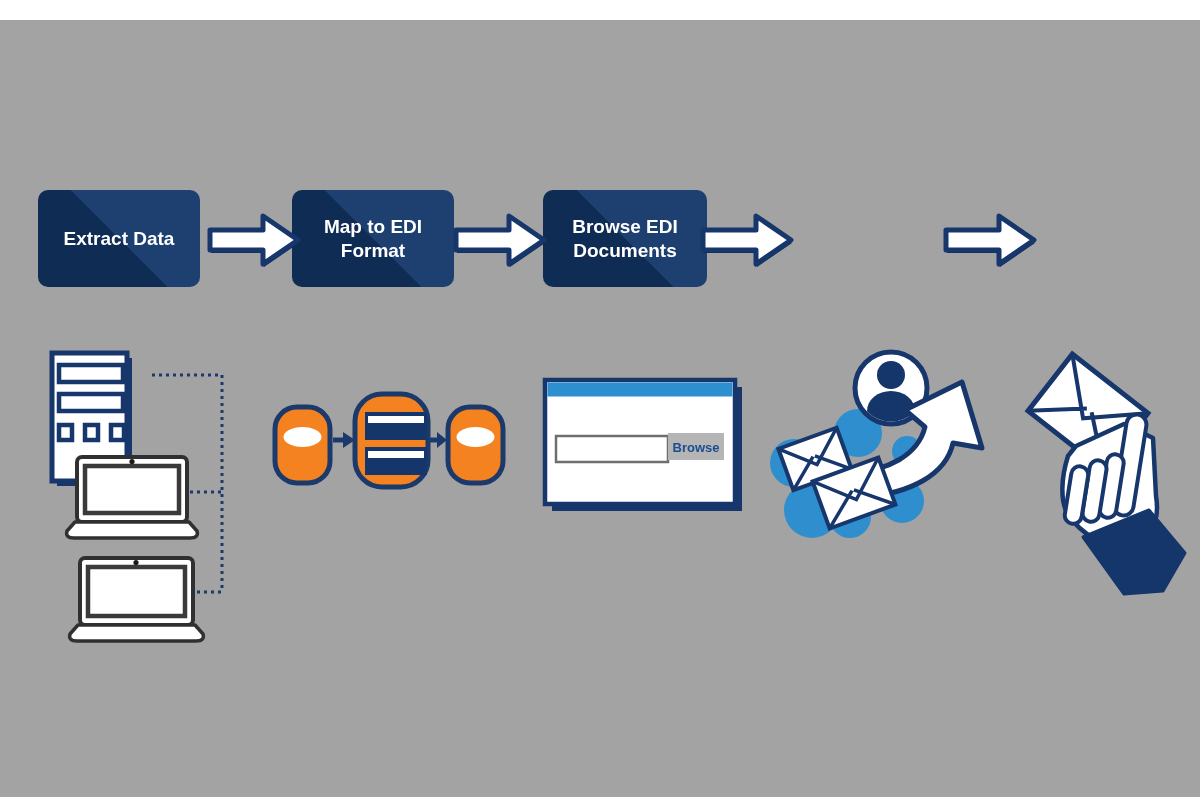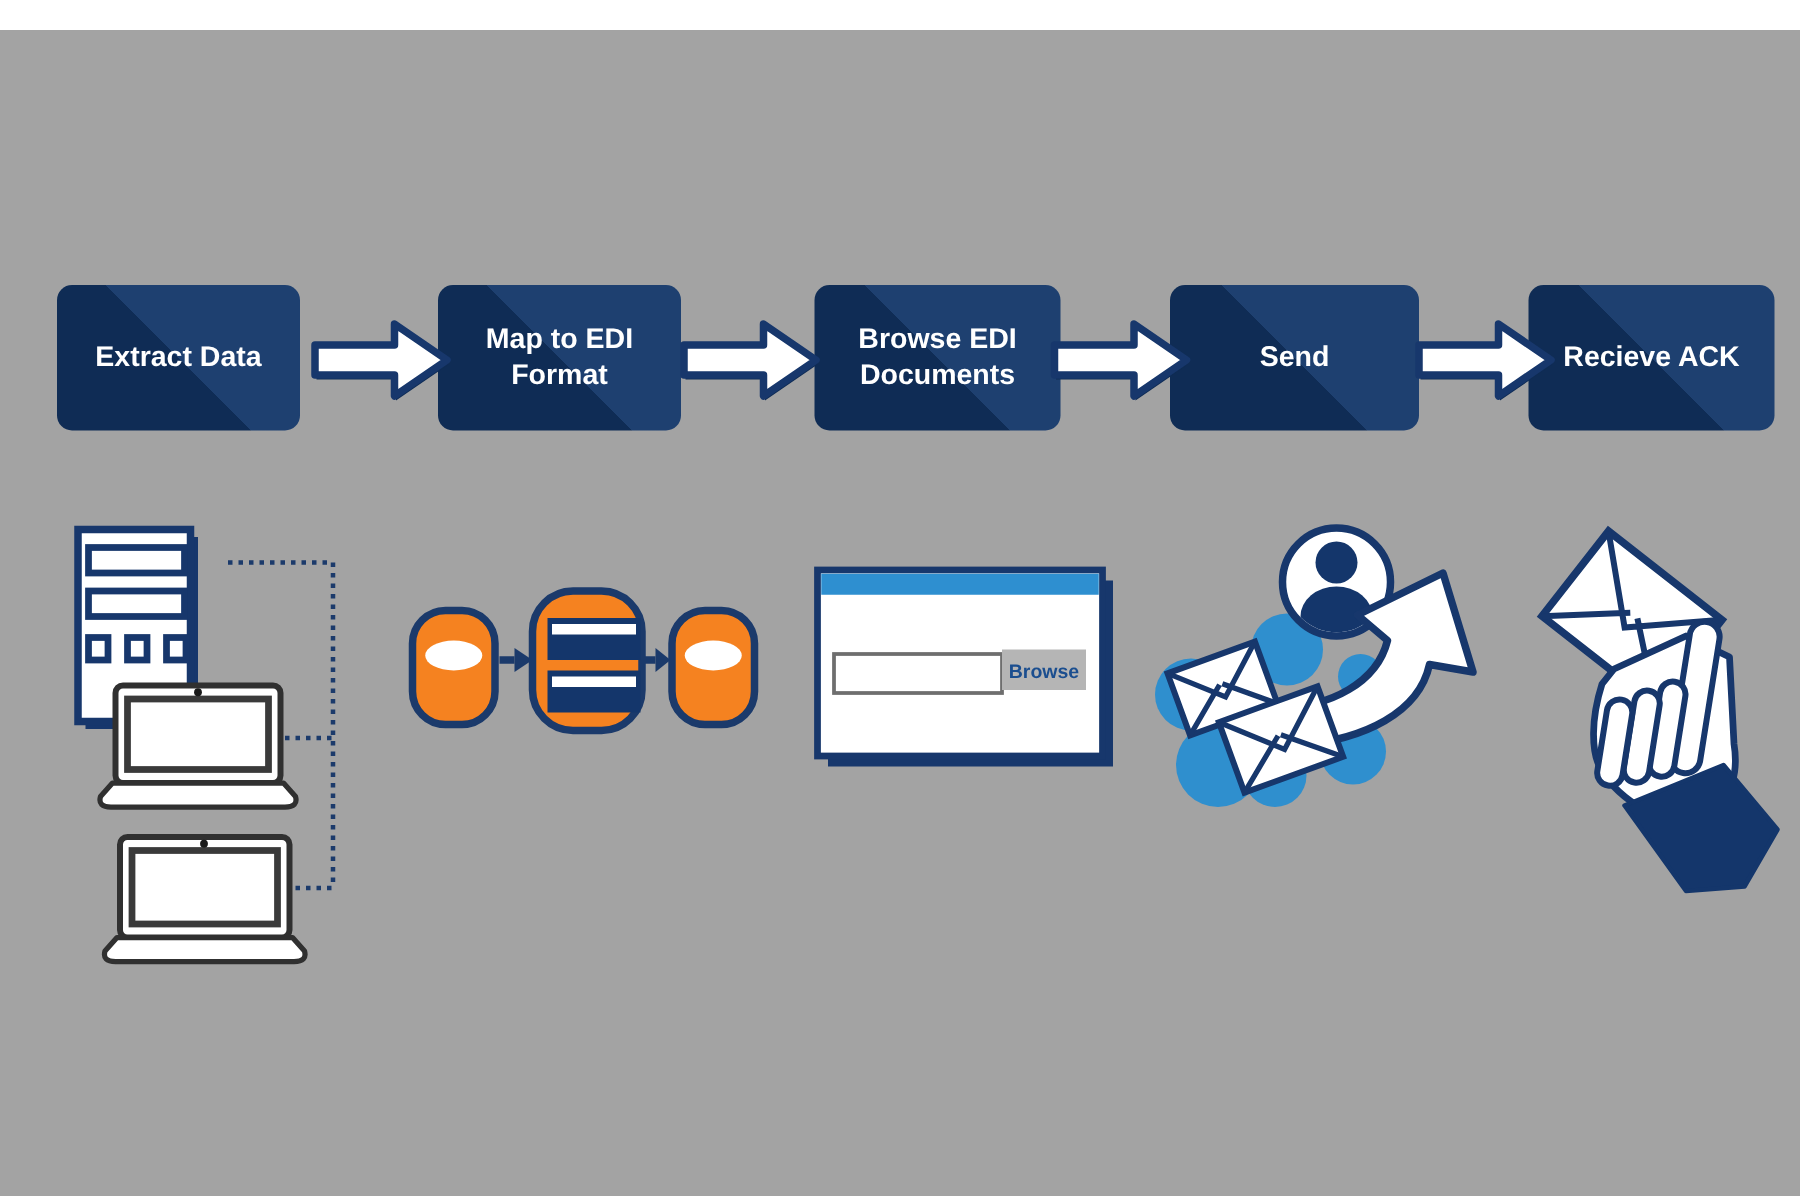--- a/index.html
+++ b/index.html
@@ -22,26 +22,20 @@
 <div class="canvas">
 
   <div class="step-box" style="left:38px;width:162px">
     <span>Extract Data</span>
   </div>
   <div class="step-box" style="left:292px;width:162px">
     <span>Map to EDI Format</span>
   </div>
   <div class="step-box" style="left:543px;width:164px">
     <span>Browse EDI Documents</span>
-  </div>
-  <div class="step-box" style="left:780px;width:166px">
-    <span>Send</span>
-  </div>
-  <div class="step-box" style="left:1019px;width:164px">
-    <span>Recieve ACK</span>
   </div>
 
   <svg class="flow-arrow" style="left:206px" width="97" height="60" viewBox="0 0 97 60">
     <polygon points="4,20 57,20 57,6 92,30 57,54 57,40 4,40" transform="translate(1,3)" fill="#0f2c55"></polygon>
     <polygon points="4,20 57,20 57,6 92,30 57,54 57,40 4,40" fill="#ffffff" stroke="#17376c" stroke-width="5" stroke-linejoin="round"></polygon>
   </svg>
   <svg class="flow-arrow" style="left:452px" width="97" height="60" viewBox="0 0 97 60">
     <polygon points="4,20 57,20 57,6 92,30 57,54 57,40 4,40" transform="translate(1,3)" fill="#0f2c55"></polygon>
     <polygon points="4,20 57,20 57,6 92,30 57,54 57,40 4,40" fill="#ffffff" stroke="#17376c" stroke-width="5" stroke-linejoin="round"></polygon>
   </svg>

